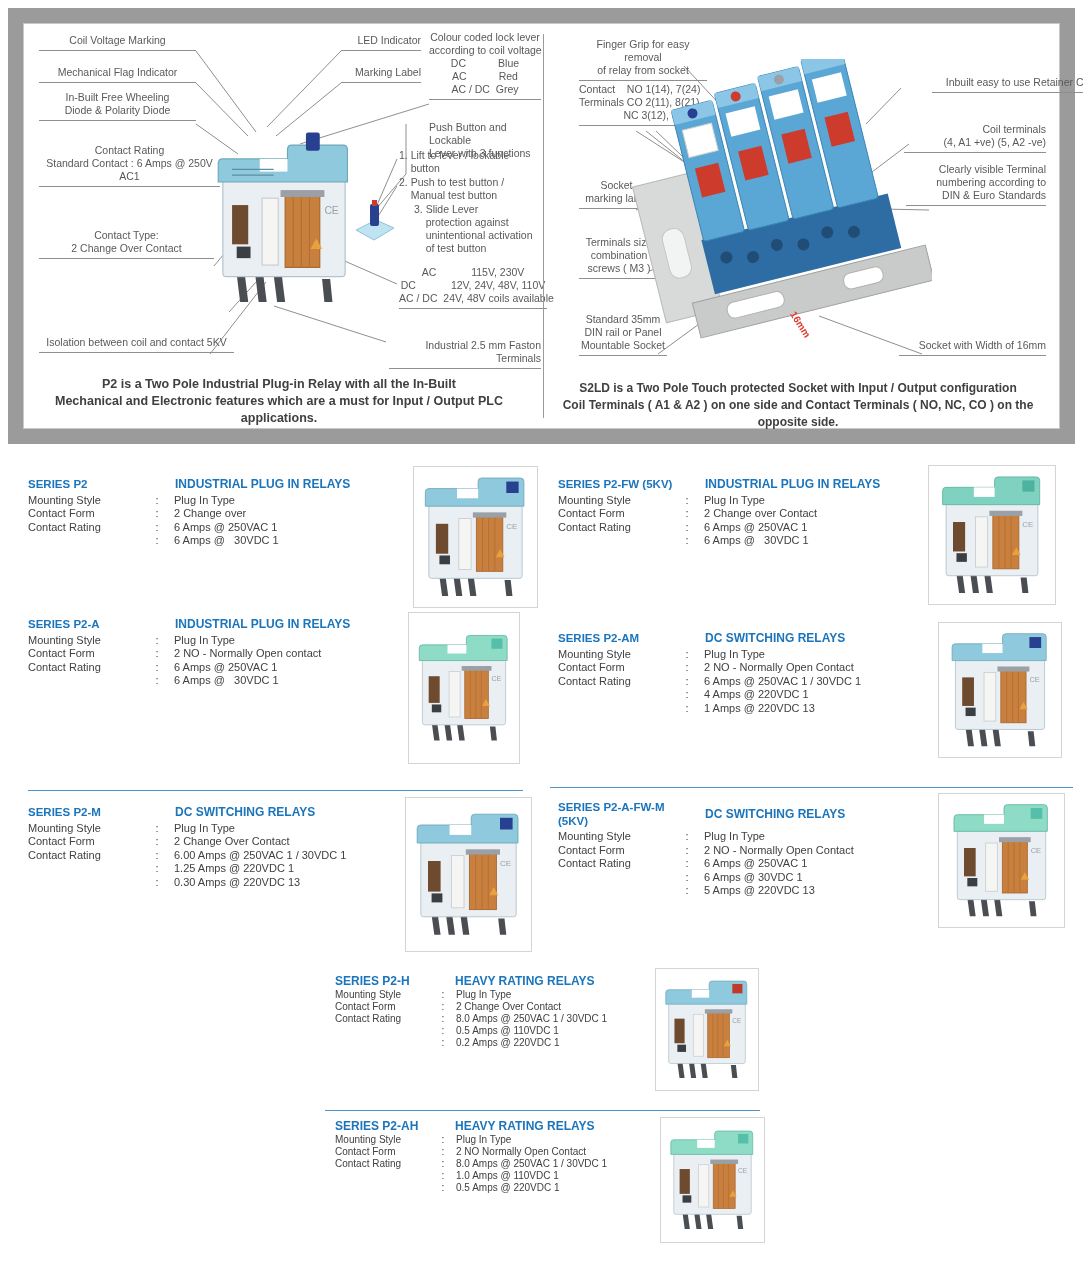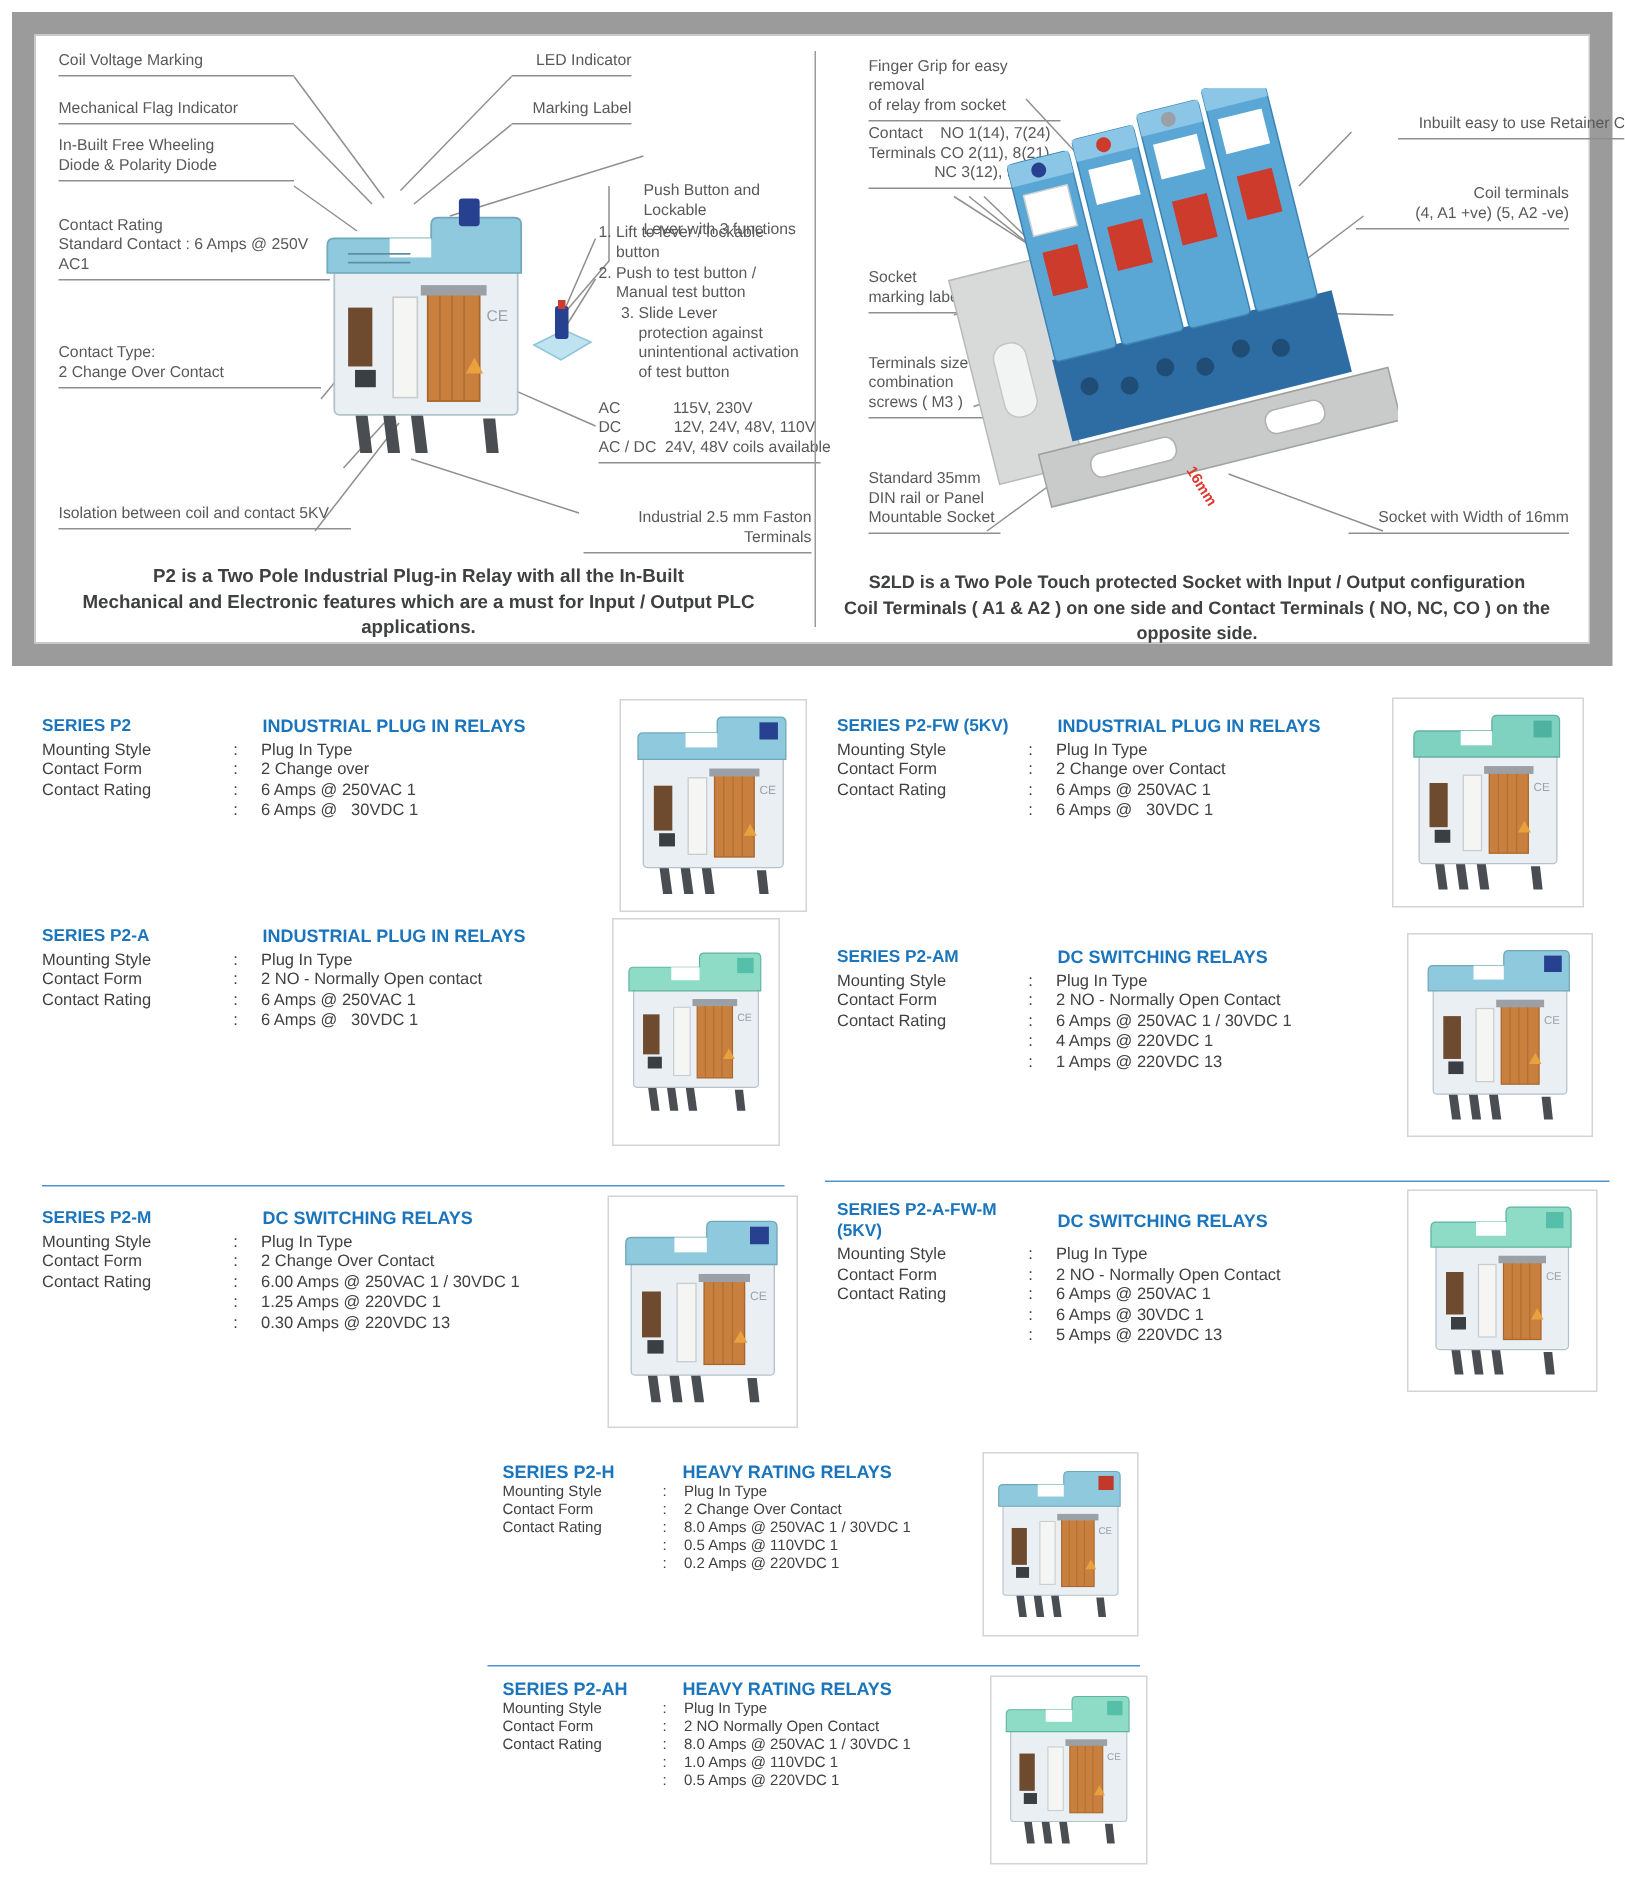--- a/index.html
+++ b/index.html
@@ -8,21 +8,21 @@
 
   
   .banner{position:absolute;left:8px;top:8px;width:1067px;height:436px;background:#9b9b9b;}
   .banner-inner{position:absolute;left:15px;top:15px;right:15px;bottom:15px;background:#fff;border:1px solid #c8c8c8;}
   .divider{position:absolute;left:519px;top:10px;bottom:10px;width:1px;background:#9a9a9a;}
   .leads{position:absolute;left:0;top:0;width:100%;height:100%;pointer-events:none;}
   .leads line,.leads polyline{stroke:#8f8f8f;stroke-width:1;fill:none;}
 
   .co{position:absolute;font-size:10.5px;line-height:13px;color:#58595b;white-space:pre-line;}
   .co.pre{white-space:pre;}
-  .ul{border-bottom:1px solid #8f8f8f;padding-bottom:3px;}
+  .ul{border-bottom:1px solid #8f8f8f;padding-bottom:3px;text-align:center;}
   .ra{text-align:right;}
   .cap-text{position:absolute;font-weight:bold;font-size:12.5px;line-height:17px;color:#3f4042;
             text-align:center;white-space:pre-line;}
   .dim-label{position:absolute;color:#e03a2f;font-size:10px;font-weight:bold;transform:rotate(58deg);}
 
   .illus{position:absolute;}
   .illus svg{width:100%;height:100%;display:block;}
 
   
   .card{position:absolute;font-size:11px;line-height:13.5px;color:#414042;}
@@ -86,20 +86,25 @@
       <div class="co ul" style="left:15px;top:67px;width:157px;">In-Built Free Wheeling
 Diode &amp; Polarity Diode</div>
       <div class="co ul" style="left:15px;top:120px;width:181px;">Contact Rating
 Standard Contact : 6 Amps @ 250V AC1</div>
       <div class="co ul" style="left:15px;top:205px;width:175px;">Contact Type:
 2 Change Over Contact</div>
       <div class="co ul" style="left:15px;top:312px;width:195px;">Isolation between coil and contact 5KV</div>
 
       <div class="co ul ra" style="left:317px;top:10px;width:80px;">LED Indicator</div>
       <div class="co ul ra" style="left:317px;top:42px;width:80px;">Marking Label</div>
+      <div class="co pre ul" style="left:405px;top:7px;width:112px;">Colour coded lock lever
+according to coil voltage
+DC           Blue
+AC           Red
+AC / DC  Grey</div>
       <div class="co" style="left:405px;top:97px;width:118px;">Push Button and Lockable
 Lever with 3 functions</div>
       <div class="co pre" style="left:375px;top:125px;width:145px;">1. Lift to lever / lockable
     button</div>
       <div class="co pre" style="left:375px;top:152px;width:145px;">2. Push to test button /
     Manual test button</div>
       <div class="co pre" style="left:390px;top:179px;width:130px;">3. Slide Lever
     protection against
     unintentional activation
     of test button</div>
@@ -158,20 +163,23 @@
       <div class="co ul" style="left:555px;top:212px;width:80px;">Terminals size
 combination
 screws ( M3 )</div>
       <div class="co ul" style="left:555px;top:289px;width:88px;">Standard 35mm
 DIN rail or Panel
 Mountable Socket</div>
 
       <div class="co ul ra" style="left:908px;top:52px;width:162px;">Inbuilt easy to use Retainer Clip</div>
       <div class="co ul ra" style="left:880px;top:99px;width:142px;">Coil terminals
 (4, A1 +ve) (5, A2 -ve)</div>
+      <div class="co ul ra" style="left:882px;top:139px;width:140px;">Clearly visible Terminal
+numbering according to
+DIN &amp; Euro Standards</div>
       <div class="co ul ra" style="left:875px;top:315px;width:147px;">Socket with Width of 16mm</div>
 
       <div class="illus" style="left:588px;top:35px;width:320px;height:300px;">
         <svg viewBox="0 0 320 300">
           <g transform="rotate(-14 160 150)">
             <rect x="30" y="95" width="58" height="140" stroke="#b7b9b8" fill="#d8dad9"></rect>
             <rect x="46" y="145" width="22" height="50" rx="10" fill="#f2f3f3" stroke="#c4c6c5"></rect>
             <rect x="60" y="222" width="240" height="36" stroke="#9fa1a0" fill="#c9cbca"></rect>
             <rect x="92" y="231" width="58" height="16" rx="7" fill="#ffffff" stroke="#b0b0b0"></rect>
             <rect x="212" y="231" width="40" height="16" rx="7" fill="#ffffff" stroke="#b0b0b0"></rect>

